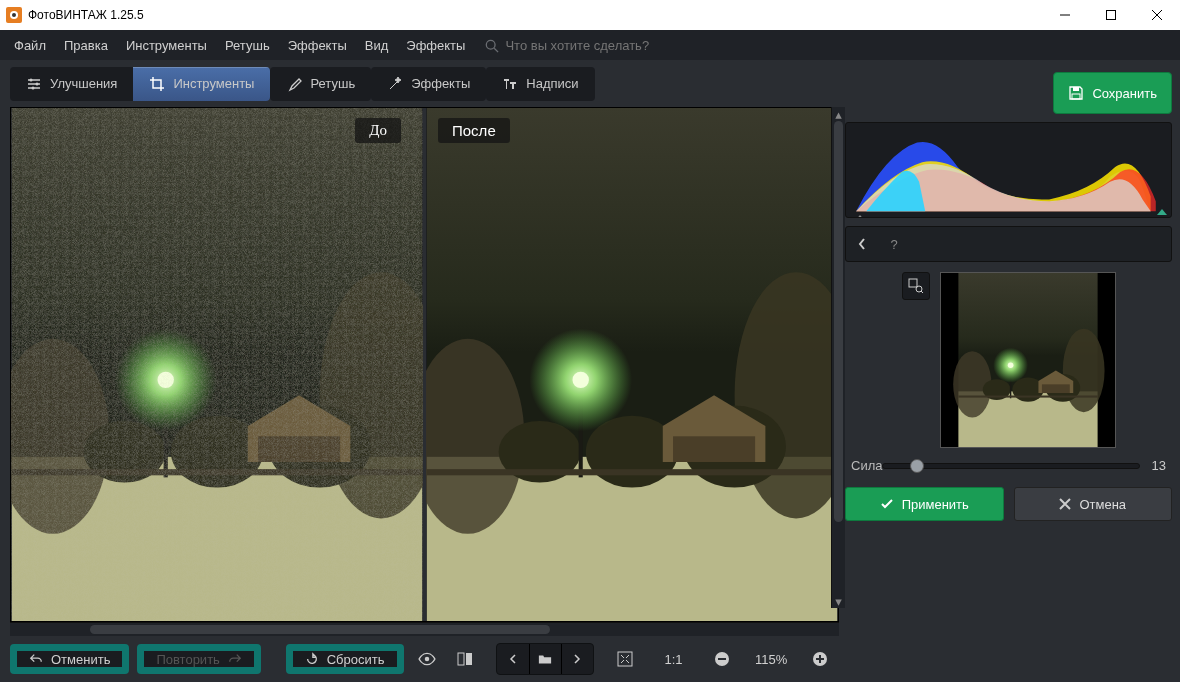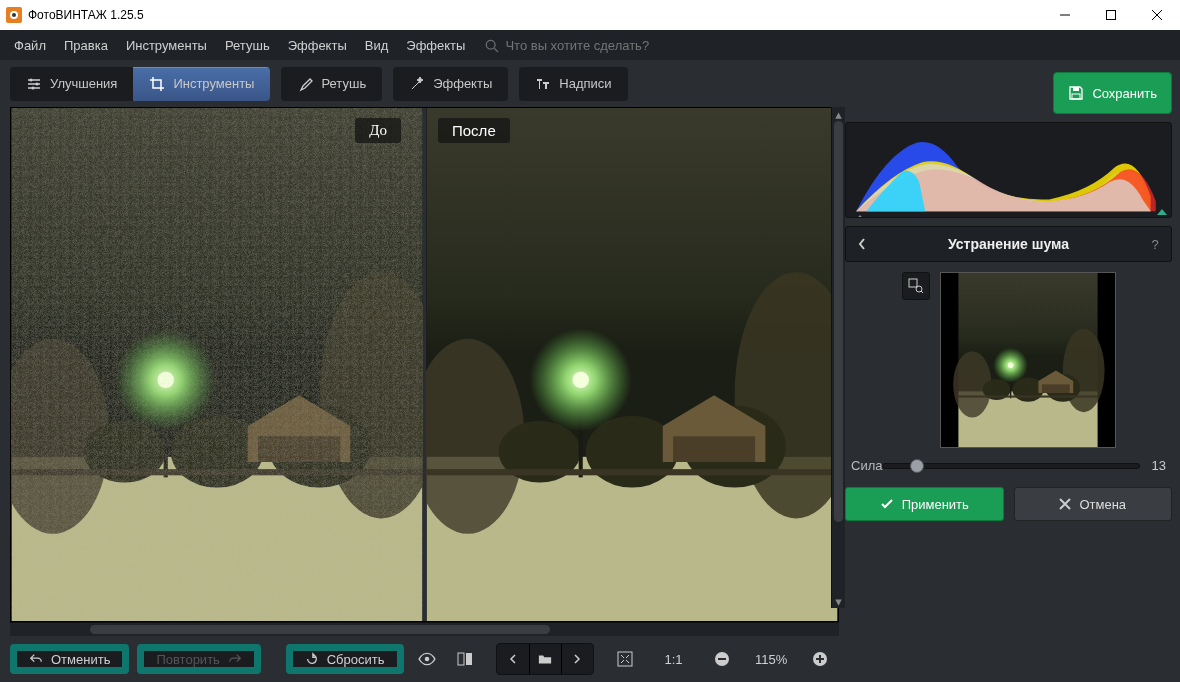--- a/index.html
+++ b/index.html
@@ -19,21 +19,21 @@
 .menubar .menu-item { color: #d0d0d0; padding: 4px 8px; font-size: 13px; cursor: default; }
 .menubar .search { display: flex; align-items: flex-end; padding-left: 10px; color: #6a6d72; }
 .menubar .search svg { width: 14px; height: 14px; margin-right: 6px; }
 .menubar .search input { background: transparent; border: none; color: #6a6d72; font-size: 13px; outline: none; width: 200px; }
 
 
 .main-row { display: flex; height: 622px; }
 
 
 .left-area { width: 845px; display: flex; flex-direction: column; background: #2a2d32;}
-.toolbar-row { height: 47px; background: #2a2d32; display: flex; align-items: center; padding: 6px 10px; gap: 11px; text-align: center; }
+.toolbar-row { height: 47px; background: #2a2d32; display: flex; align-items: center; padding: 6px 10px; gap: 0; text-align: center; }
 .tab-group { display: flex; background: #1a1c20; border-radius: 4px; overflow: hidden; }
 .tab { display: flex; align-items: center; padding: 0 16px; height: 34px; color: #c8c8c8; gap: 8px; font-size: 13px; cursor: default; }
 .tab.active { background: linear-gradient(#4a6ea8, #3a5688); box-shadow: inset 0 1px 0 rgba(255,255,255,.2); }
 .tab svg { width: 16px; height: 16px; }
 
 .canvas-wrap { flex: 1; position: relative; background: #1a1c20; margin: 0 6px 0 10px; border: 1px solid #000; display:flex;}
 .canvas-half { flex: 1; position: relative; overflow:hidden;}
 .canvas-half + .canvas-half { border-left: 3px solid #2a2d32; }
 .badge { position: absolute; top: 10px; background: rgba(20,20,20,.75); color: #fff; padding: 4px 14px; border-radius: 3px; font-size: 15px; }
 .badge.left { right: 22px; font-family: Liberation Serif, serif; }
@@ -351,21 +351,20 @@
           <div style="border-bottom:6px solid #3a8;width:0;height:0;border-left:5px solid transparent;border-right:5px solid transparent"></div>
         </div>
     </div>
 
     <div class="panel-head">
       <div class="back">
           <svg width="10" height="14" viewBox="0 0 10 14">
             <path d="M7 2L3 7l4 5" fill="none" stroke="#ccc" stroke-width="2"></path>
           </svg>
         </div>
-      <div class="title">Устранение шума</div>
       <div class="help">?</div>
     </div>
 
     <div class="panel-body">
       <div class="preview-row">
         <div class="preview-tool">
           <svg width="16" height="16" viewBox="0 0 16 16">
               <rect x="1" y="1" width="8" height="8" fill="none" stroke="#ccc"></rect>
               <circle cx="11" cy="11" r="3" fill="none" stroke="#ccc"></circle>
               <line x1="13" y1="13" x2="15" y2="15" stroke="#ccc"></line>

